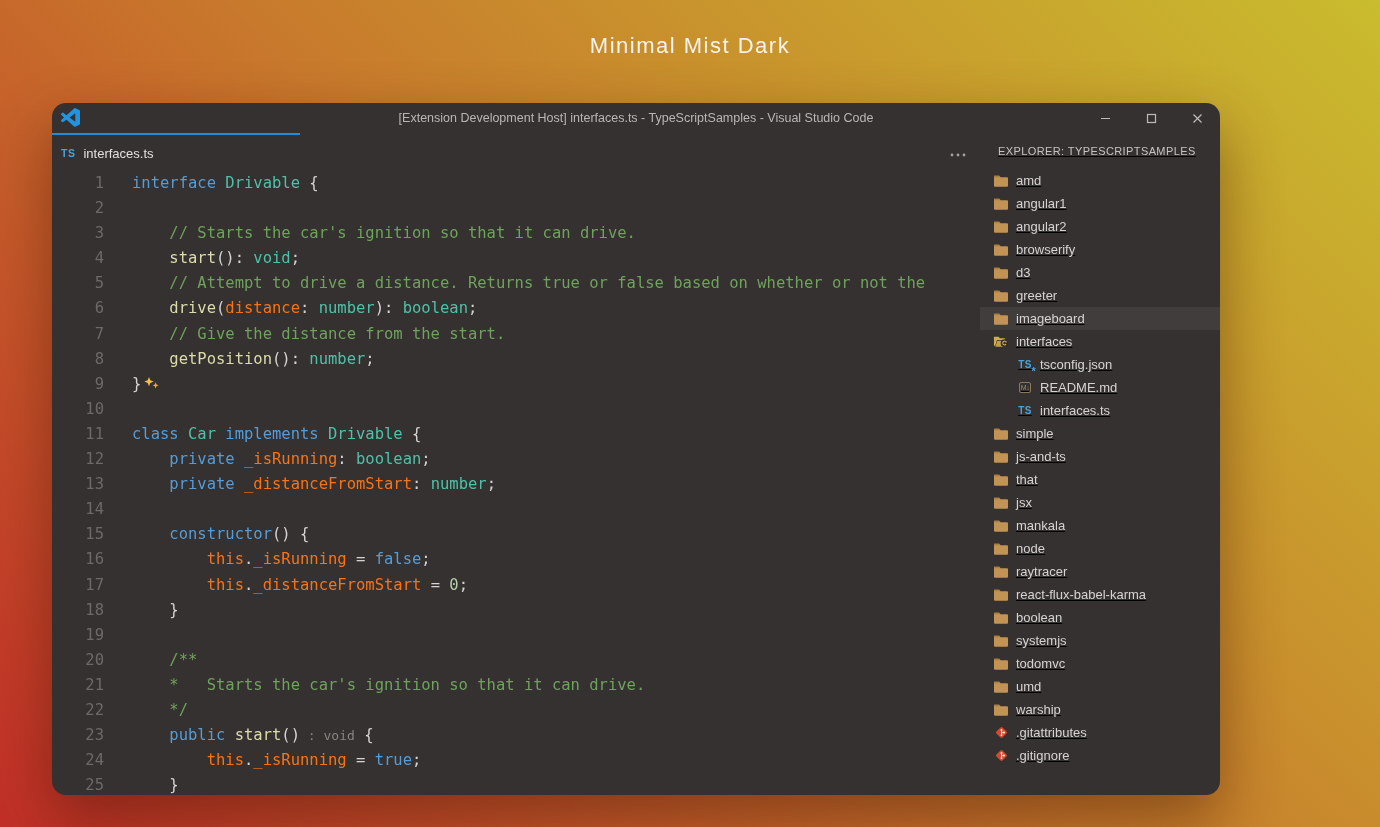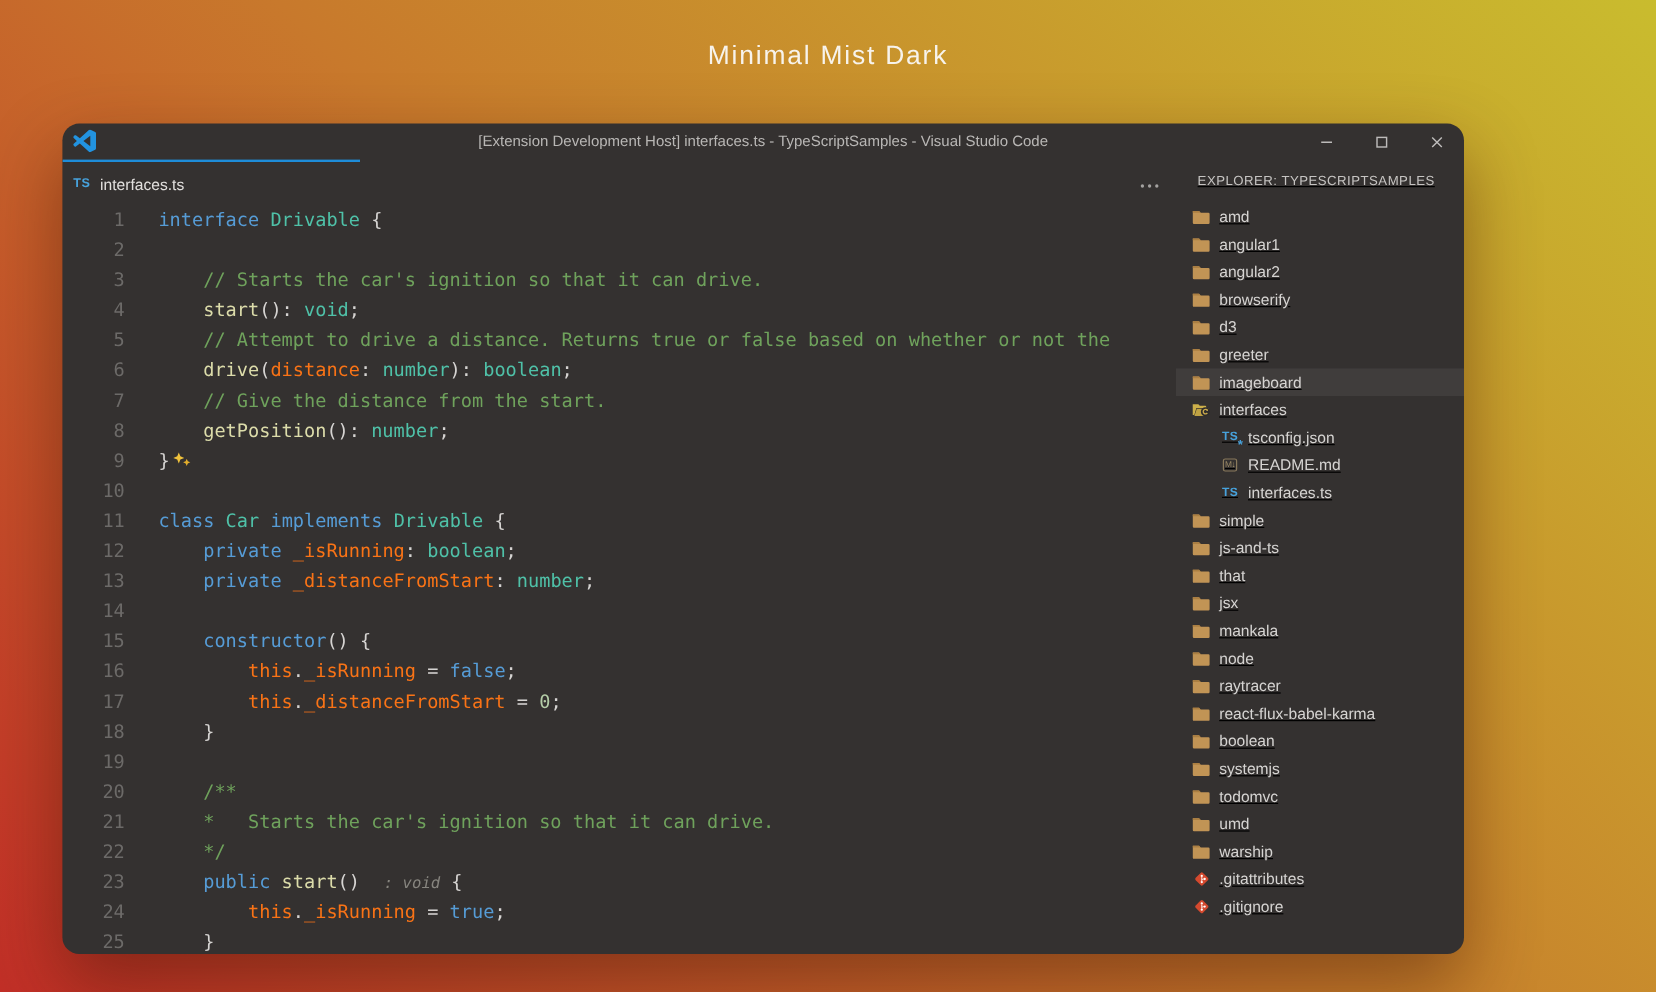--- a/index.html
+++ b/index.html
@@ -35,21 +35,21 @@
   .ts-badge { font-size:10.5px; font-weight:bold; color:#47a2dc; letter-spacing:.5px; }
   .more-btn { position:absolute; right:13px; top:11px; width:18px; height:16px; background:none; border:none; color:#a4a2a0; cursor:pointer; }
   
   .code-area { flex:1; overflow:hidden; font-family:"DejaVu Sans Mono", monospace; font-size:15.5px; line-height:25.1px; white-space:pre; }
   .code-line { display:flex; height:25.1px; }
   .ln { flex:0 0 52px; text-align:right; color:#6c6a68; user-select:none; }
   .ct { padding-left:28px; }
   .tk-kw { color:#569cd6; } .tk-ty { color:#4fc1a8; } .tk-cm { color:#6fa25c; }
   .tk-fn { color:#dcdcaa; } .tk-va { color:#f97316; } .tk-nu { color:#b5cea8; }
   .tk-pl { color:#d6d4d2; }
-  .tk-hint { color:#87857f; font-style:italic; font-size:13px;margin-left:12px; }
+  .tk-hint { color:#87857f; font-size:13px; }
   .sparkle { display:inline-block; margin-left:2px; vertical-align:-1px; }
   
   .sidebar { width:300px; flex:0 0 300px; display:flex; flex-direction:column; min-height:0;text-decoration:underline; }
   .sidebar-header { height:36px; flex:0 0 36px; display:flex; align-items:center; justify-content:space-between; padding:0 15px 0 18px; }
   .sidebar-heading { font-size:11px; color:#c6c4c2; letter-spacing:.4px; }
   .file-list { flex:1; overflow:hidden; }
   .file-row { height:23px; display:flex; align-items:center; gap:7px; padding-left:13px; font-size:13px; color:#d6d4d2; cursor:pointer; white-space:nowrap; }
   .file-row.child { padding-left:37px; }
   .file-row.selected { background:#403d3c; }
   .fi { width:16px; height:16px; flex:0 0 16px; display:flex; align-items:center; justify-content:center; position:relative; }

